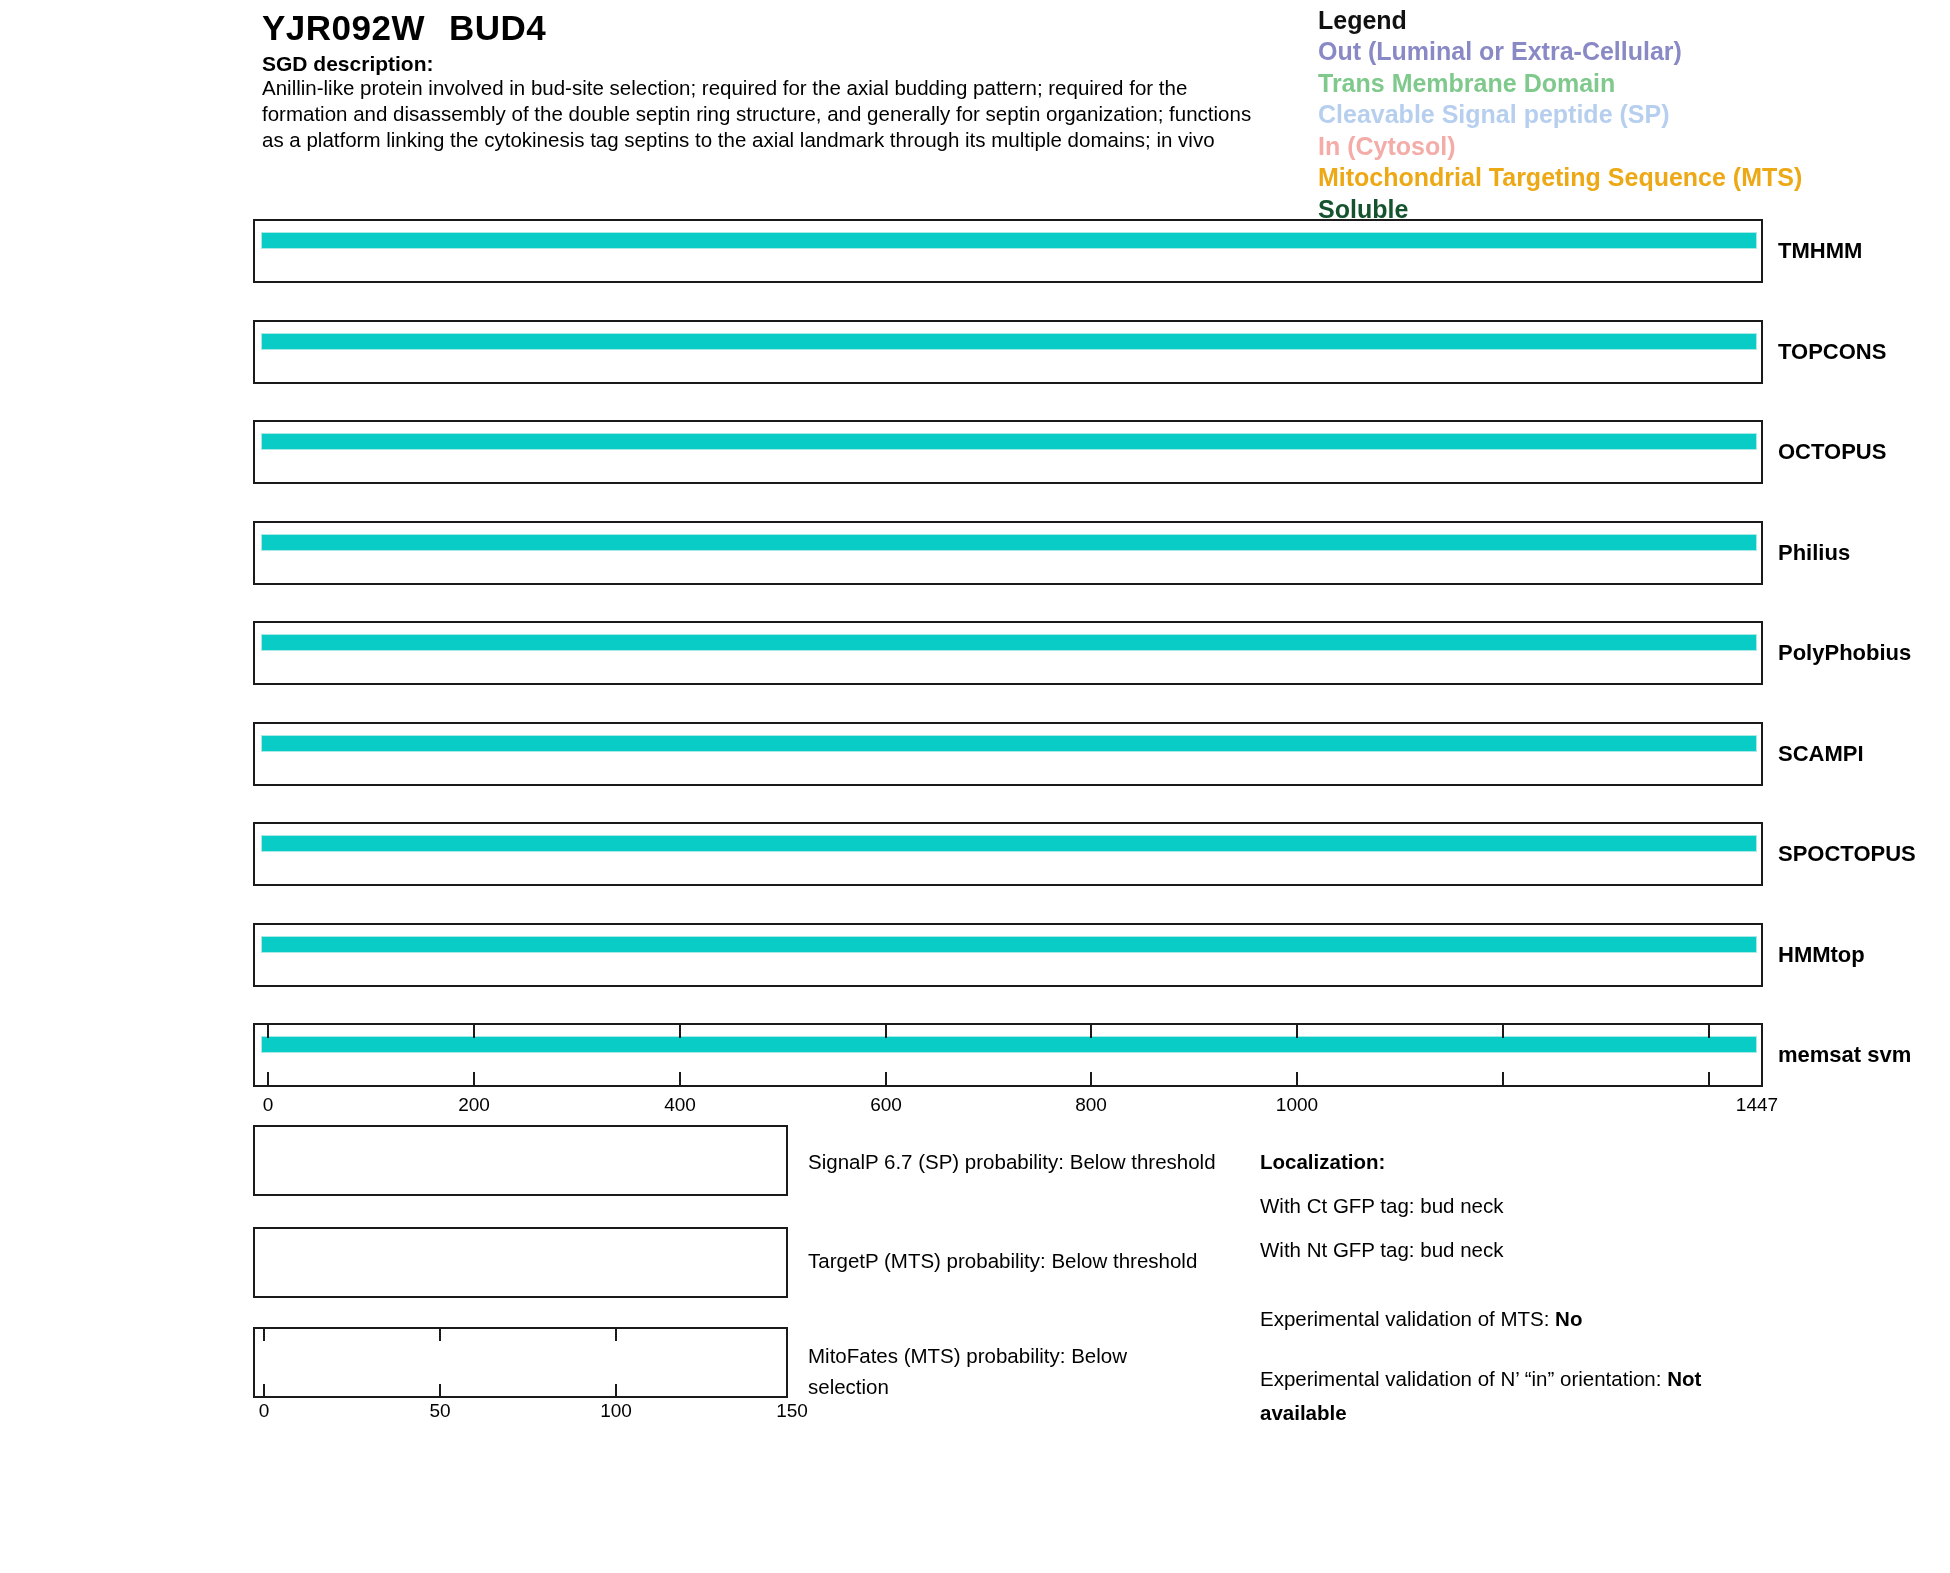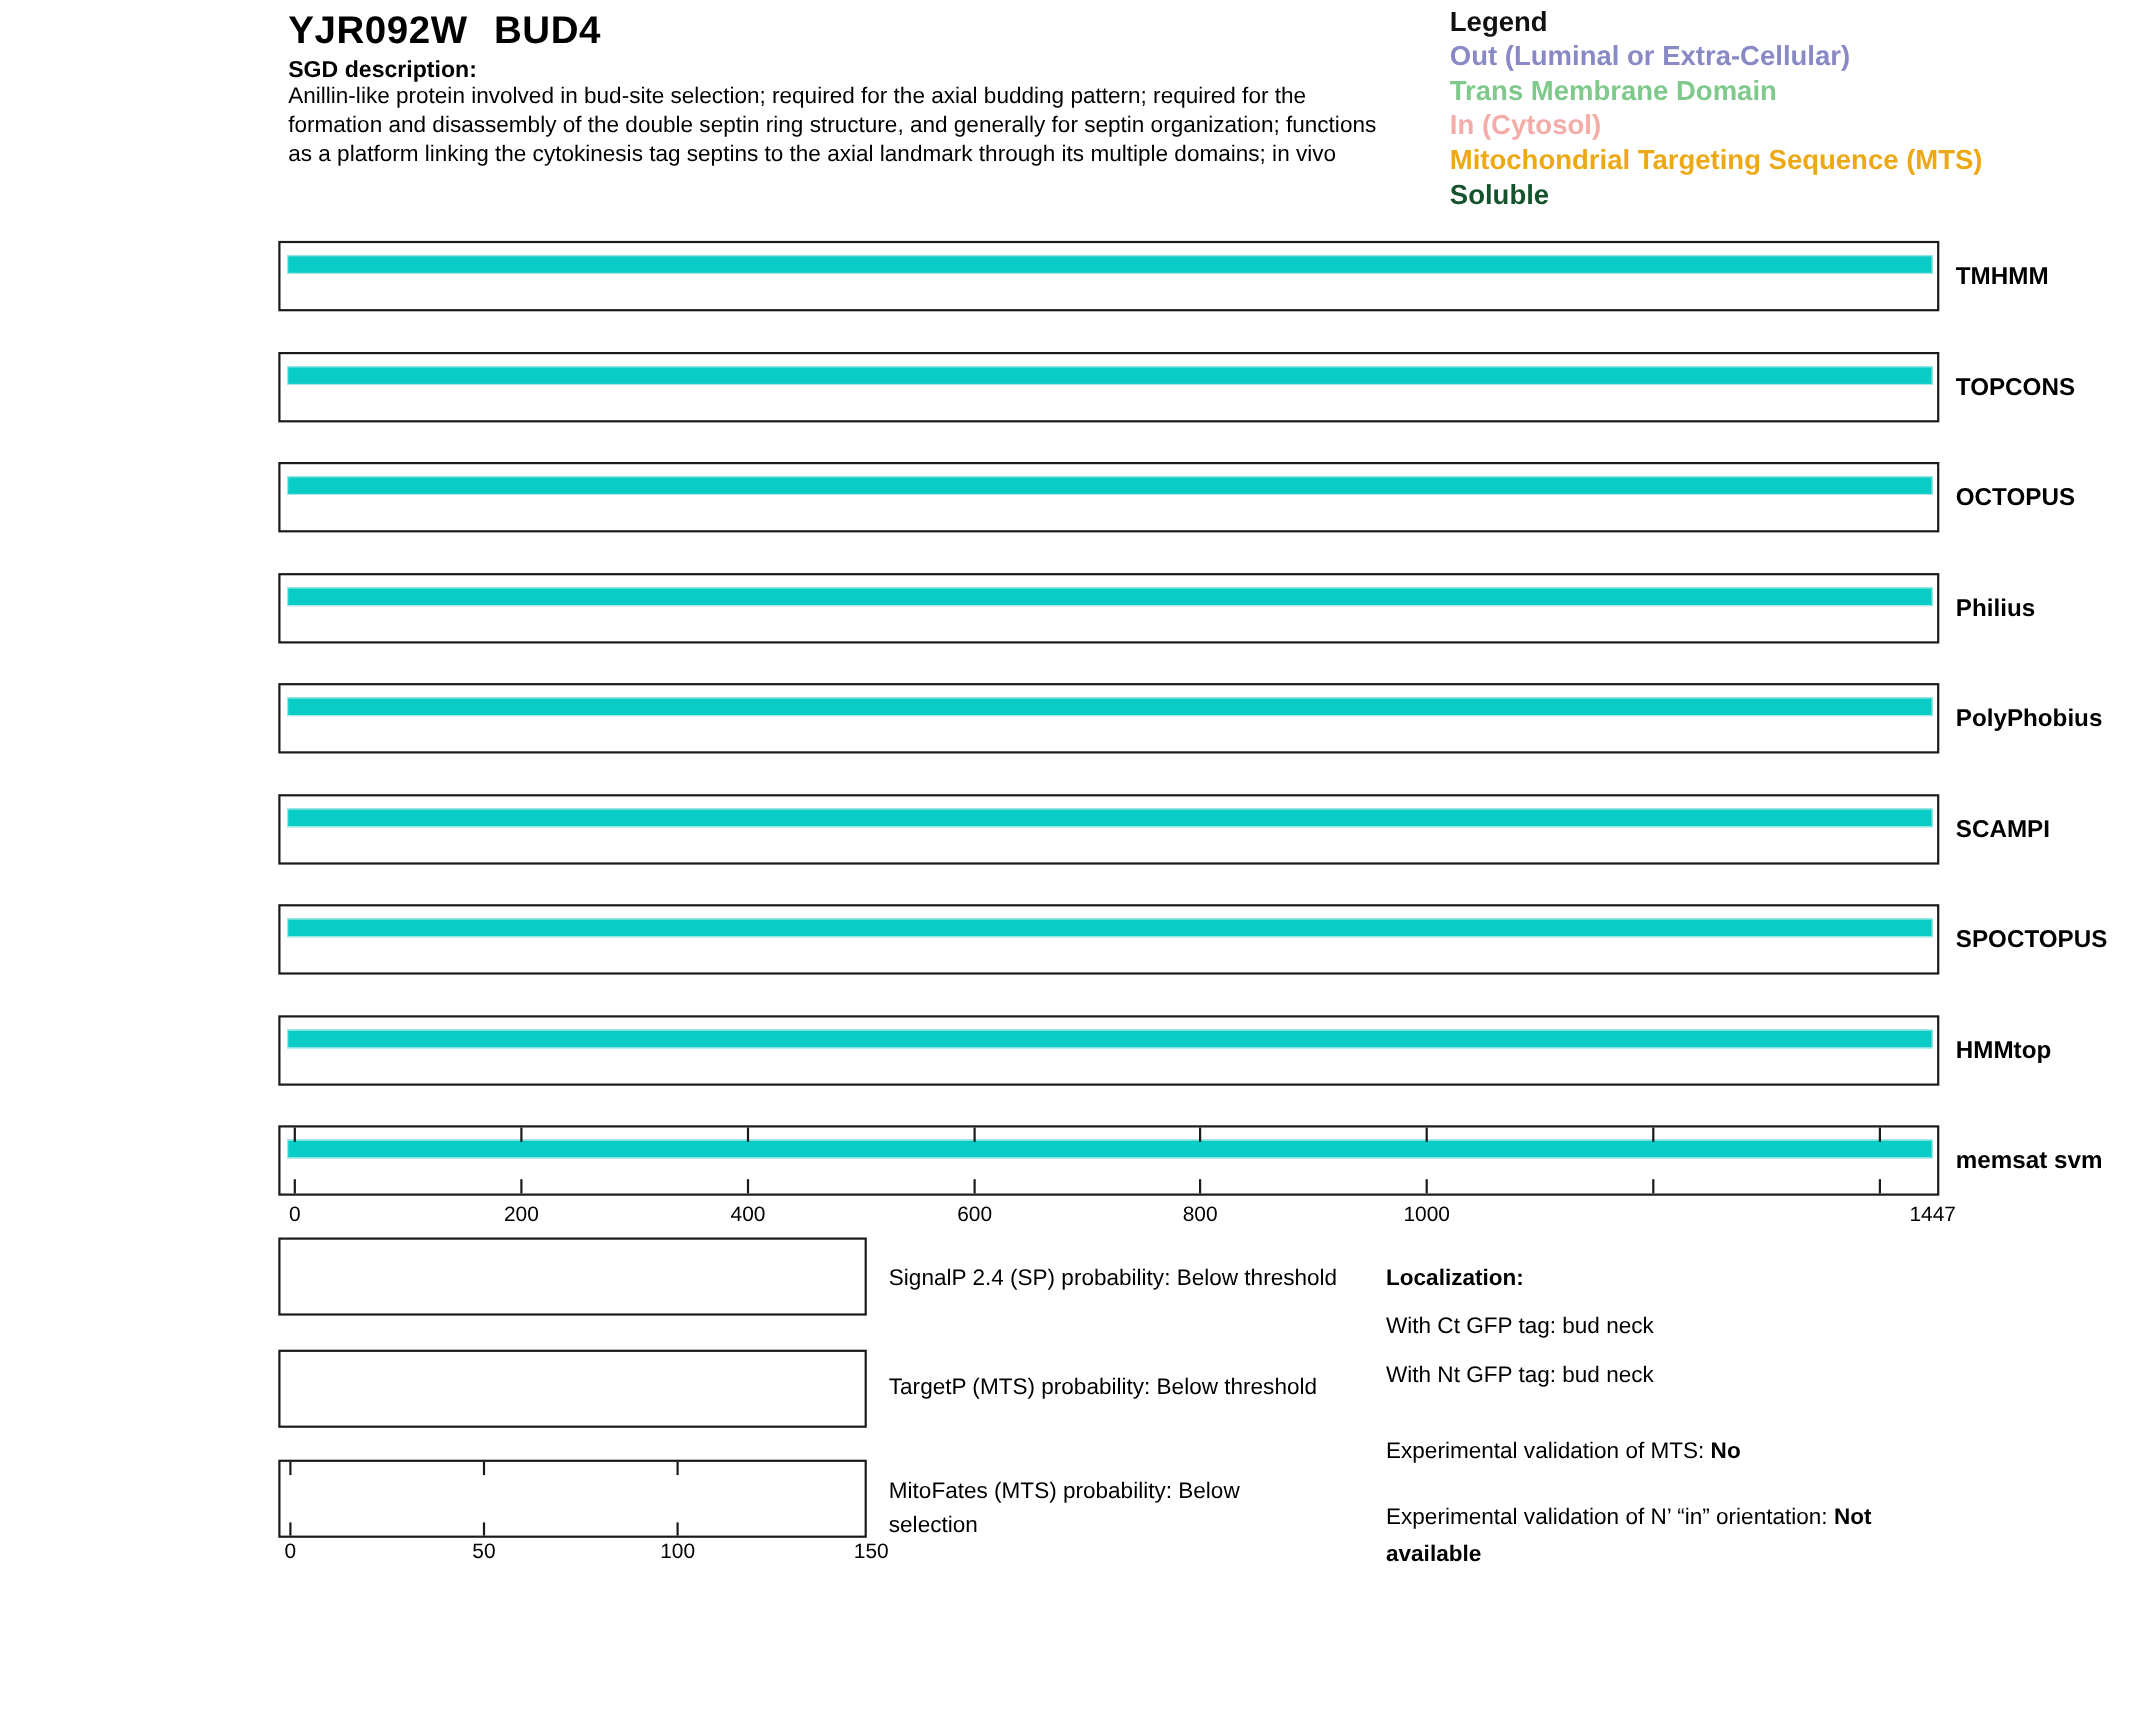--- a/index.html
+++ b/index.html
@@ -71,20 +71,21 @@
     <div>Anillin-like protein involved in bud-site selection; required for the axial budding pattern; required for the</div>
     <div>formation and disassembly of the double septin ring structure, and generally for septin organization; functions</div>
     <div>as a platform linking the cytokinesis tag septins to the axial landmark through its multiple domains; in vivo</div>
   </div>
 
   <div class="legend">
     <div class="legend-title">Legend</div>
     <div id="legend-entries">
         <div class="legend-entry" style="color: rgb(136, 137, 197);">Out (Luminal or Extra-Cellular)</div>
         <div class="legend-entry" style="color: rgb(127, 201, 140);">Trans Membrane Domain</div>
+        <div class="legend-entry" style="color: rgb(183, 207, 239);">Cleavable Signal peptide (SP)</div>
         <div class="legend-entry" style="color: rgb(243, 172, 167);">In (Cytosol)</div>
         <div class="legend-entry" style="color: rgb(237, 169, 21);">Mitochondrial Targeting Sequence (MTS)</div>
         <div class="legend-entry" style="color: #14532d;">Soluble</div>
       </div>
   </div>
 
   <div id="tracks">
       <div class="track">
         <div class="bar" style="background: rgb(10, 204, 198);"></div>
         <div class="tlabel">TMHMM</div>
@@ -153,21 +154,21 @@
   <div class="pbox" id="targetp-box"></div>
   <div class="pbox" id="mitofates-box">
       <div class="tick top" style="left: 8px;"></div>
       <div class="tick bot" style="left: 8px;"></div>
       <div class="tick top" style="left: 184px;"></div>
       <div class="tick bot" style="left: 184px;"></div>
       <div class="tick top" style="left: 360px;"></div>
       <div class="tick bot" style="left: 360px;"></div>
     </div>
 
-  <div class="plabel" id="signalp-label">SignalP 2.4 (SP) probability: Below threshold</div>
+  <div class="plabel" id="signalp-label">SignalP 6.7 (SP) probability: Below threshold</div>
   <div class="plabel" id="targetp-label">TargetP (MTS) probability: Below threshold</div>
   <div class="plabel" id="mitofates-label">
     <div>MitoFates (MTS) probability: Below</div>
     <div>selection</div>
   </div>
 
   <div id="prob-axis">
       <span style="left: 264px;">0</span>
       <span style="left: 440px;">50</span>
       <span style="left: 616px;">100</span>

